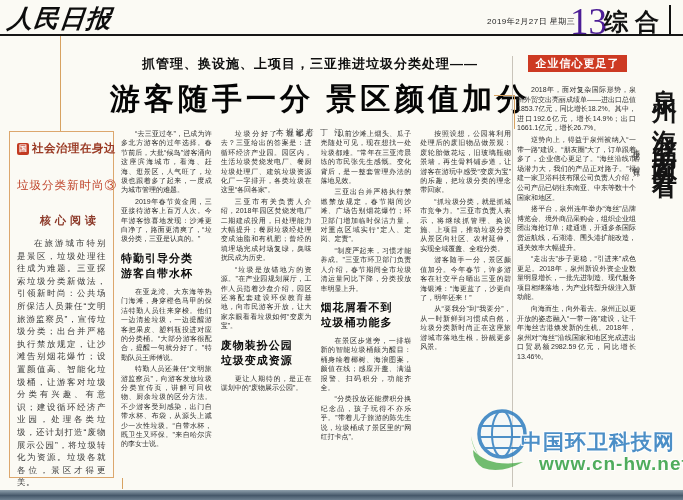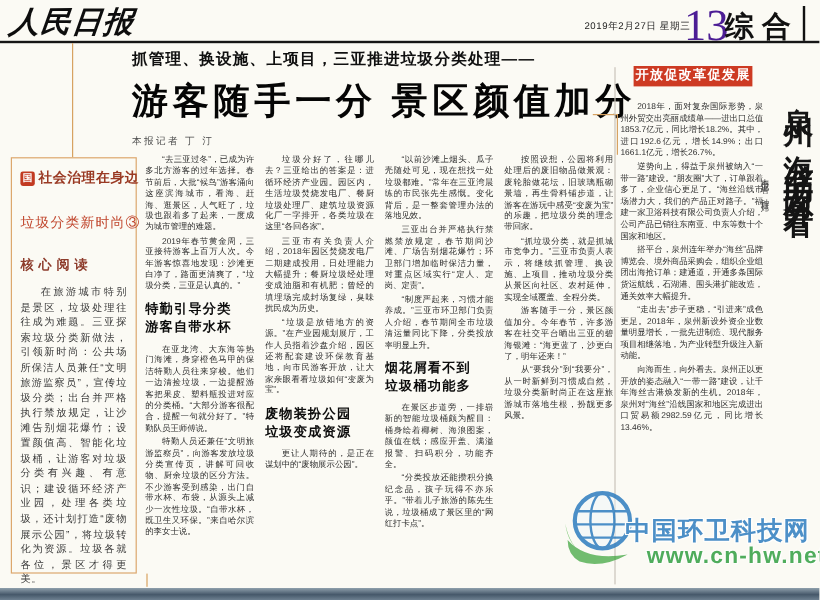--- a/index.html
+++ b/index.html
@@ -15,35 +15,35 @@
     font-style:italic;font-weight:900;font-size:25px;color:#0d0d0d;transform:skewX(-6deg);letter-spacing:1px;}
   .hdr-date{position:absolute;left:487px;top:16px;font-size:8px;color:#1c1c1c;letter-spacing:.5px;}
   .hdr-page{position:absolute;left:570px;top:0;font-family:"Liberation Serif",serif;font-size:37px;color:#4c1d95;}
   .hdr-section{position:absolute;left:604px;top:6px;font-size:24px;font-weight:700;color:#111;letter-spacing:7px;}
   .hdr-vline{position:absolute;left:669px;top:5px;width:2px;height:29px;background:#111;}
   .hdr-rule{position:absolute;left:0;top:34px;width:683px;height:2px;background:#161616;}
   
   .box-connector{position:absolute;left:60px;top:36px;width:1px;height:95px;background:#d7a261;}
   .box-connector-bottom{position:absolute;left:122px;top:478px;width:1px;height:11px;background:#d7a261;}
   
-  .headline-block{position:absolute;left:110px;top:40px;width:400px;text-align:left;}
+  .headline-block{position:absolute;left:110px;top:55px;width:400px;text-align:center;}
   .kicker{font-size:13px;font-weight:700;color:#101010;letter-spacing:1px;}
   .headline{margin-top:6px;font-size:30px;font-weight:900;color:#050505;letter-spacing:4px;white-space:nowrap;}
   .byline{margin-top:7px;font-size:8px;color:#4c4c4c;letter-spacing:2px;}
   .headline-bracket{position:absolute;left:494px;top:95px;width:20px;height:33px;
     border-top:1px solid #d7a261;border-right:1px solid #d7a261;}
   
   .series-box{position:absolute;left:9px;top:131px;width:105px;height:347px;
     border:1px solid #dca76d;box-sizing:border-box;padding:9px 7px 6px 7px;}
   .series-row{display:flex;align-items:center;gap:3px;}
   .series-logo{width:12px;height:12px;background:#c23a21;color:#fff;font-size:8px;line-height:12px;
     text-align:center;border-radius:2px;flex:0 0 auto;font-weight:700;}
   .series-label{font-size:11.5px;font-weight:800;color:#9a3a24;letter-spacing:.5px;white-space:nowrap;}
   .series-sub{margin-top:22px;font-size:11.5px;color:#c0452c;letter-spacing:1px;white-space:nowrap;}
-  .core-title{margin-top:20px;font-size:11px;font-weight:800;color:#8d3b2b;letter-spacing:4px;}
+  .core-title{margin-top:20px;font-size:11px;font-weight:800;color:#8d3b2b;letter-spacing:4px;margin-left:23px;}
   .core-text{margin-top:9px;font-size:8.5px;line-height:12.6px;color:#3a3a3a;text-align:justify;
     text-indent:2em;letter-spacing:.6px;}
   .editors-label{margin-top:9px;font-size:6.5px;color:#777;}
   .editors-names{margin-top:2px;font-size:8.5px;font-weight:700;color:#1e1e1e;letter-spacing:2px;text-align:center;}
   
   .columns{position:absolute;left:121px;top:129px;width:390px;height:356px;display:flex;gap:9px;}
   .col{flex:1 1 0;overflow:hidden;}
   .col p{margin:0 0 2px 0;font-size:7px;line-height:9.4px;color:#2d2d2d;text-align:justify;text-indent:2em;}
   .subhead{margin:7px 0 6px 0;font-size:11px;line-height:15px;font-weight:800;color:#0c0c0c;letter-spacing:1px;}
   .col-divider{position:absolute;left:512px;top:56px;width:1px;height:431px;background:#c9c4ba;}
@@ -143,21 +143,21 @@
     <p>按照设想，公园将利用处理后的废旧物品做景观：废轮胎做花坛，旧玻璃瓶砌景墙，再生骨料铺步道，让游客在游玩中感受“变废为宝”的乐趣，把垃圾分类的理念带回家。</p>
     <p>“抓垃圾分类，就是抓城市竞争力。”三亚市负责人表示，将继续抓管理、换设施、上项目，推动垃圾分类从景区向社区、农村延伸，实现全域覆盖、全程分类。</p>
     <p>游客随手一分，景区颜值加分。今年春节，许多游客在社交平台晒出三亚的碧海银滩：“海更蓝了，沙更白了，明年还来！”</p>
     <p>从“要我分”到“我要分”，从一时新鲜到习惯成自然，垃圾分类新时尚正在这座旅游城市落地生根，扮靓更多风景。</p>
   </div>
 </div>
 
 <div class="col-divider"></div>
 
 <div class="right-article">
-  <div class="topic-badge">开放促改革促发展</div>
+  <div class="topic-badge">企业信心更足了</div>
   <div class="paras">
     <p>2018年，面对复杂国际形势，泉州外贸交出亮丽成绩单——进出口总值1853.7亿元，同比增长18.2%。其中，进口192.6亿元，增长14.9%；出口1661.1亿元，增长26.7%。</p>
     <p>逆势向上，得益于泉州被纳入“一带一路”建设。“朋友圈”大了，订单跟着多了，企业信心更足了。“海丝沿线市场潜力大，我们的产品正对路子。”福建一家卫浴科技有限公司负责人介绍，公司产品已销往东南亚、中东等数十个国家和地区。</p>
     <p>搭平台，泉州连年举办“海丝”品牌博览会、境外商品采购会，组织企业组团出海抢订单；建通道，开通多条国际货运航线，石湖港、围头港扩能改造，通关效率大幅提升。</p>
     <p>“走出去”步子更稳，“引进来”成色更足。2018年，泉州新设外资企业数量明显增长，一批先进制造、现代服务项目相继落地，为产业转型升级注入新动能。</p>
     <p>向海而生，向外看去。泉州正以更开放的姿态融入“一带一路”建设，让千年海丝古港焕发新的生机。2018年，泉州对“海丝”沿线国家和地区完成进出口贸易额2982.59亿元，同比增长13.46%。</p>
   </div>
 </div>
 
 <div class="v-headline">

